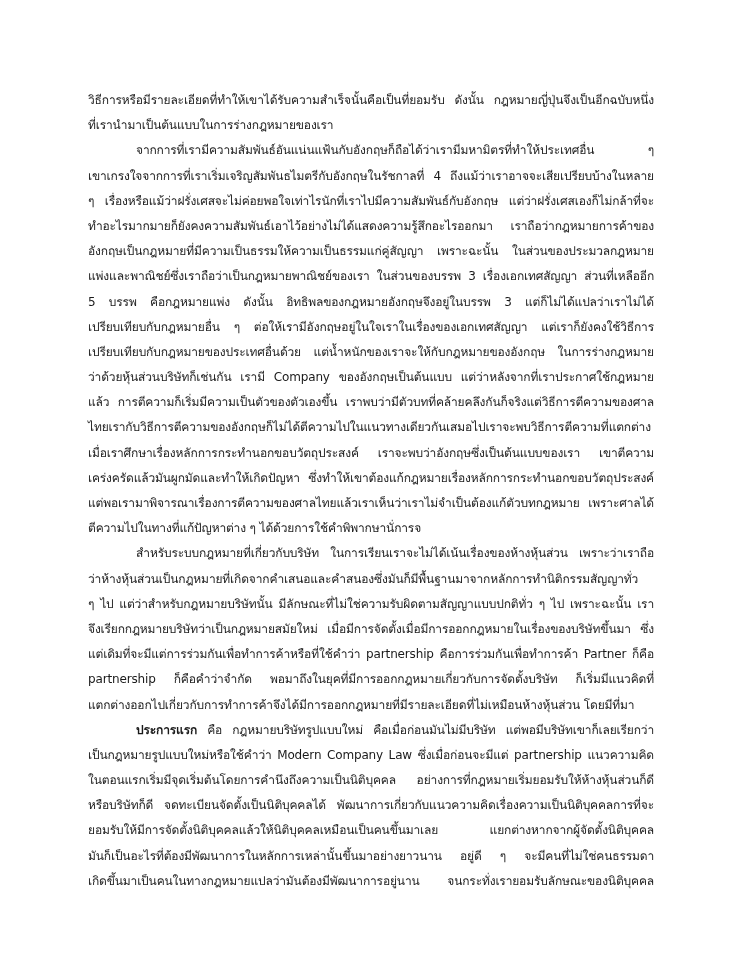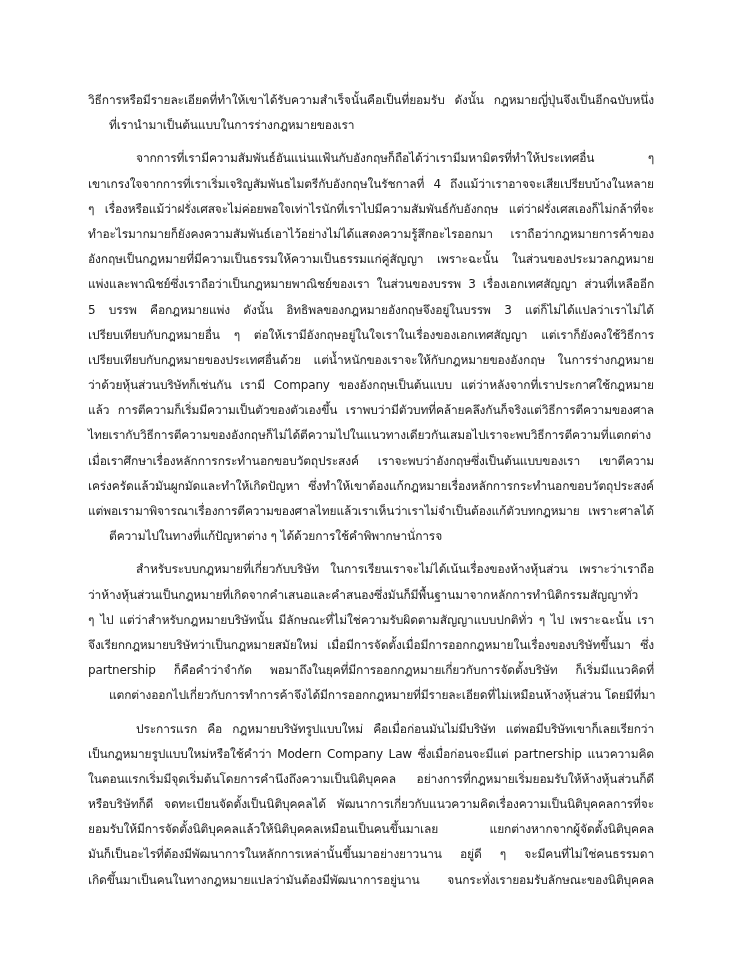--- a/index.html
+++ b/index.html
@@ -26,28 +26,26 @@
     height: 25.2px;
     line-height: 25.2px;
     font-size: 12px;
     white-space: nowrap;
     text-align: justify;
     text-align-last: justify;
     letter-spacing: -0.15px;
   }
   .line.last {
     text-align-last: left;
-    margin-left: 21px;
   }
   .line.indent {
     padding-left: 48px;
-    margin-top: 8px;
   }
   .bold {
-    font-weight: normal;
+    font-weight: bold;
   }
 </style>
 </head>
 <body>
 
 <div class="page">
 
   <div>
     <span class="line">วิธีการหรือมีรายละเอียดที่ทำให้เขาได้รับความสำเร็จนั้นคือเป็นที่ยอมรับ ดังนั้น กฎหมายญี่ปุ่นจึงเป็นอีกฉบับหนึ่ง</span>
     <span class="line last">ที่เรานำมาเป็นต้นแบบในการร่างกฎหมายของเรา</span>
@@ -70,20 +68,21 @@
     <span class="line">เคร่งครัดแล้วมันผูกมัดและทำให้เกิดปัญหา ซึ่งทำให้เขาต้องแก้กฎหมายเรื่องหลักการกระทำนอกขอบวัตถุประสงค์</span>
     <span class="line">แต่พอเรามาพิจารณาเรื่องการตีความของศาลไทยแล้วเราเห็นว่าเราไม่จำเป็นต้องแก้ตัวบทกฎหมาย เพราะศาลได้</span>
     <span class="line last">ตีความไปในทางที่แก้ปัญหาต่าง ๆ ได้ด้วยการใช้คำพิพากษานั่การจ</span>
   </div>
 
   <div>
     <span class="line indent">สำหรับระบบกฎหมายที่เกี่ยวกับบริษัท ในการเรียนเราจะไม่ได้เน้นเรื่องของห้างหุ้นส่วน เพราะว่าเราถือ</span>
     <span class="line">ว่าห้างหุ้นส่วนเป็นกฎหมายที่เกิดจากคำเสนอและคำสนองซึ่งมันก็มีพื้นฐานมาจากหลักการทำนิติกรรมสัญญาทั่ว</span>
     <span class="line">ๆ ไป แต่ว่าสำหรับกฎหมายบริษัทนั้น มีลักษณะที่ไม่ใช่ความรับผิดตามสัญญาแบบปกติทั่ว ๆ ไป เพราะฉะนั้น เรา</span>
     <span class="line">จึงเรียกกฎหมายบริษัทว่าเป็นกฎหมายสมัยใหม่ เมื่อมีการจัดตั้งเมื่อมีการออกกฎหมายในเรื่องของบริษัทขึ้นมา ซึ่ง</span>
+    <span class="line">แต่เดิมที่จะมีแต่การร่วมกันเพื่อทำการค้าหรือที่ใช้คำว่า partnership คือการร่วมกันเพื่อทำการค้า Partner ก็คือ</span>
     <span class="line">partnership ก็คือคำว่าจำกัด พอมาถึงในยุคที่มีการออกกฎหมายเกี่ยวกับการจัดตั้งบริษัท ก็เริ่มมีแนวคิดที่</span>
     <span class="line last">แตกต่างออกไปเกี่ยวกับการทำการค้าจึงได้มีการออกกฎหมายที่มีรายละเอียดที่ไม่เหมือนห้างหุ้นส่วน โดยมีที่มา</span>
   </div>
 
   <div>
     <span class="line indent"><b class="bold">ประการแรก</b><span> คือ กฎหมายบริษัทรูปแบบใหม่ คือเมื่อก่อนมันไม่มีบริษัท แต่พอมีบริษัทเขาก็เลยเรียกว่า</span></span>
     <span class="line">เป็นกฎหมายรูปแบบใหม่หรือใช้คำว่า Modern Company Law ซึ่งเมื่อก่อนจะมีแต่ partnership แนวความคิด</span>
     <span class="line">ในตอนแรกเริ่มมีจุดเริ่มต้นโดยการคำนึงถึงความเป็นนิติบุคคล อย่างการที่กฎหมายเริ่มยอมรับให้ห้างหุ้นส่วนก็ดี</span>
     <span class="line">หรือบริษัทก็ดี จดทะเบียนจัดตั้งเป็นนิติบุคคลได้ พัฒนาการเกี่ยวกับแนวความคิดเรื่องความเป็นนิติบุคคลการที่จะ</span>
     <span class="line">ยอมรับให้มีการจัดตั้งนิติบุคคลแล้วให้นิติบุคคลเหมือนเป็นคนขึ้นมาเลย แยกต่างหากจากผู้จัดตั้งนิติบุคคล</span>

